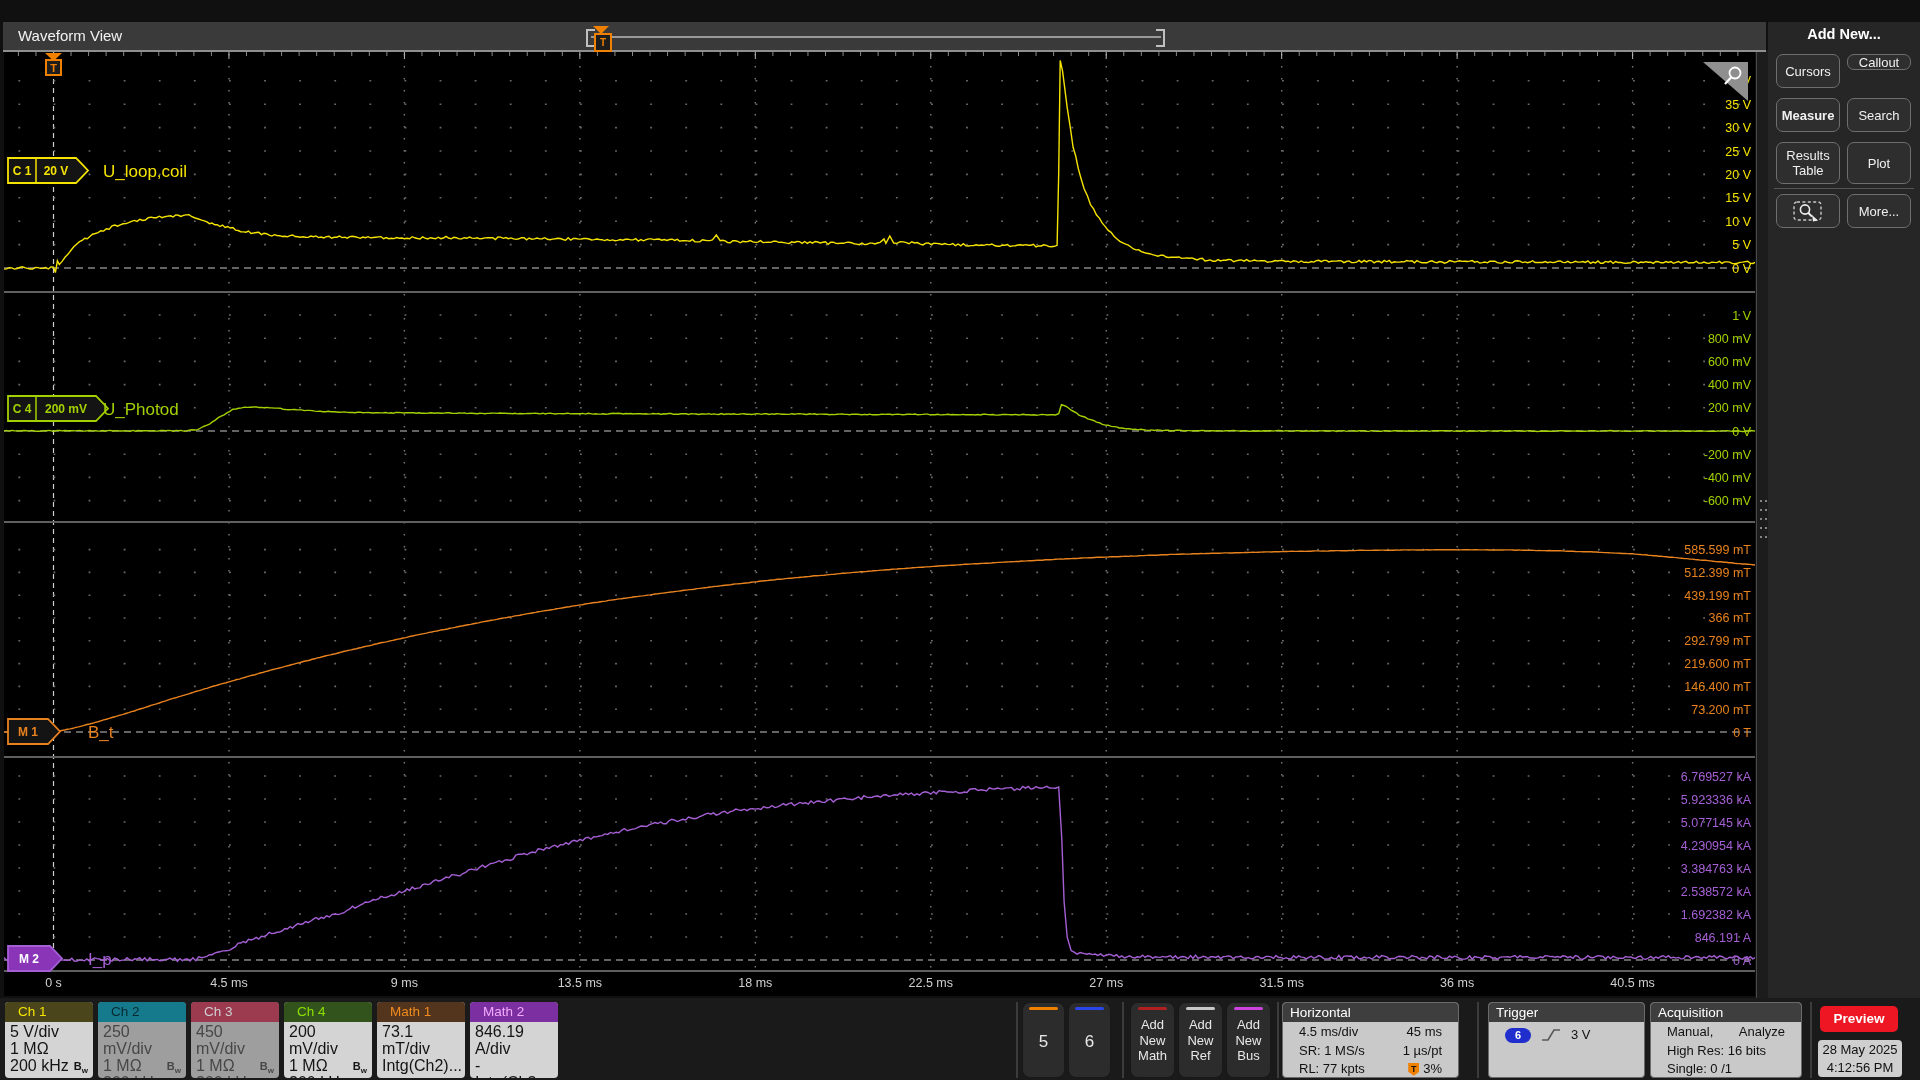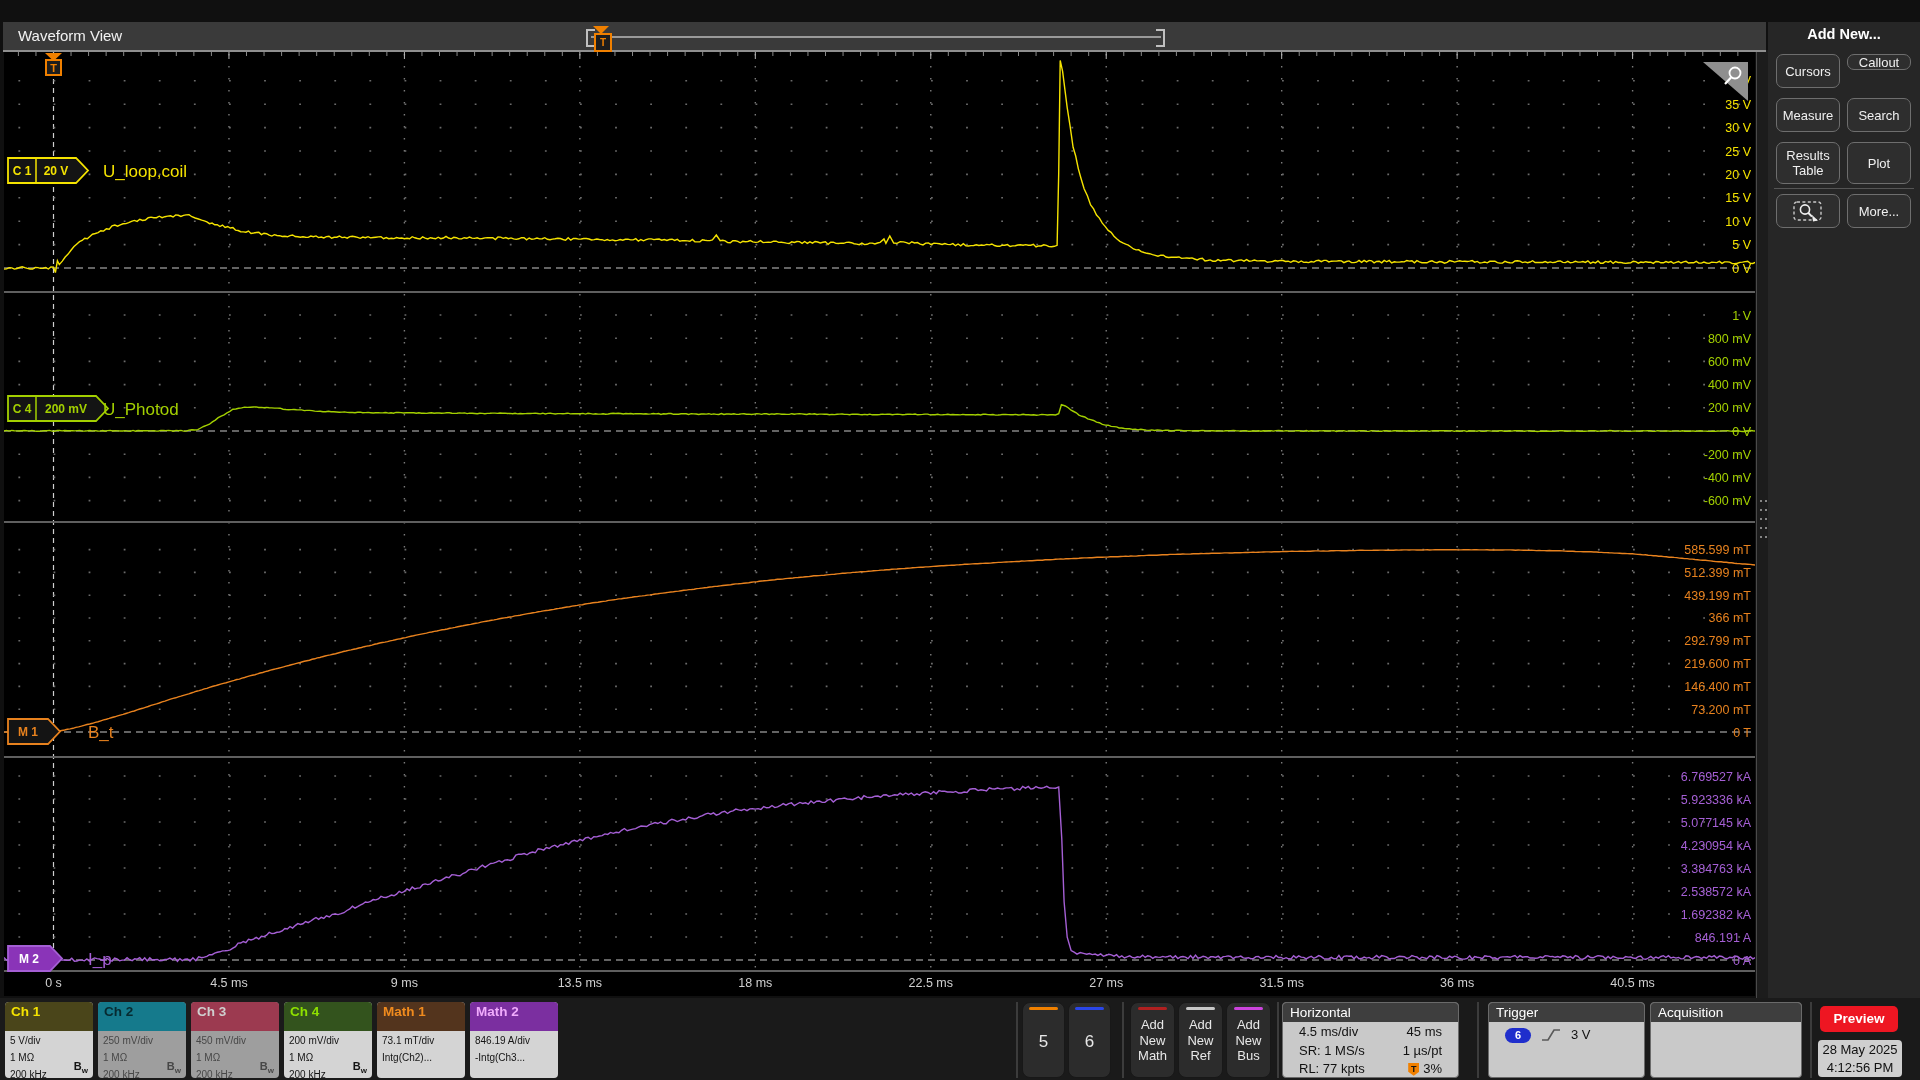--- a/index.html
+++ b/index.html
@@ -30,22 +30,22 @@
   
   #sidebar{position:absolute;left:1768px;top:22px;width:152px;height:976px;background:#262626;z-index:2;}
   #sidebar-title{position:absolute;left:0;top:4px;width:152px;text-align:center;color:#fff;font-size:14.5px;font-weight:bold;}
   .sb-btn{position:absolute;background:#2e2e2e;border:1px solid #6e6e6e;border-radius:7px;color:#f0f0f0;
           font-size:13px;display:flex;align-items:center;justify-content:center;text-align:center;
           white-space:pre-line;line-height:15px;box-sizing:border-box;}
   #sb-divider{position:absolute;left:6px;top:166px;width:140px;height:1px;background:#555;}
   
   #bottombar{position:absolute;left:0;top:998px;width:1920px;height:82px;background:#1a1a1a;z-index:3;}
   .ch-badge{position:absolute;top:4px;width:88px;height:76px;border-radius:4px;overflow:hidden;box-sizing:border-box;}
-  .ch-head{height:29px;font-size:13.5px;font-weight:bold;line-height:20px;padding-left:6px;}
-  .ch-rows{padding:1px 5px;font-size:10px;line-height:17px;}
+  .ch-head{height:20px;font-size:13.5px;font-weight:normal;line-height:20px;padding-left:13px;}
+  .ch-rows{padding:1px 5px;font-size:16px;line-height:17px;}
   .bw{position:absolute;right:5px;bottom:3px;font-size:11px;font-weight:bold;}
   .bw sub{font-size:8px;}
   .slot-btn{position:absolute;top:4px;width:43px;height:76px;background:#2c2c2c;border:1px solid #181818;border-radius:8px;
             box-sizing:border-box;color:#e8e8e8;font-size:17px;}
   .slot-stripe{margin:4px auto 0 auto;width:29px;height:3px;border-radius:2px;}
   .slot-num{text-align:center;margin-top:22px;}
   .add-btn{position:absolute;top:4px;width:45px;height:76px;background:#2c2c2c;border:1px solid #181818;border-radius:8px;
            box-sizing:border-box;color:#e8e8e8;font-size:13px;}
   .add-label{text-align:center;margin-top:7px;line-height:15.5px;white-space:pre-line;}
   .bdiv{position:absolute;top:4px;height:76px;width:2px;background:#3c3c3c;}
@@ -334,21 +334,21 @@
       <div class="grip-dot" style="left: 8px; top: 477px;"></div>
       <div class="grip-dot" style="left: 3px; top: 486px;"></div>
       <div class="grip-dot" style="left: 8px; top: 486px;"></div>
     </div>
 
   <div id="sidebar">
     <div id="sidebar-title">Add New...</div>
     <div id="sb-buttons">
         <div class="sb-btn" style="left: 8px; top: 32px; width: 64px; height: 34px; position: absolute;">Cursors</div>
         <div class="sb-btn" style="left: 79px; top: 32px; width: 64px; height: 16px; position: absolute;">Callout</div>
-        <div class="sb-btn" style="left: 8px; top: 76px; width: 64px; height: 34px; position: absolute;">Measure</div>
+        <div class="sb-btn" style="left: 8px; top: 76px; width: 64px; height: 34px; position: absolute; font-weight: bold;">Measure</div>
         <div class="sb-btn" style="left: 79px; top: 76px; width: 64px; height: 34px; position: absolute;">Search</div>
         <div class="sb-btn" style="left: 8px; top: 120px; width: 64px; height: 42px; position: absolute;">Results
 Table</div>
         <div class="sb-btn" style="left: 79px; top: 120px; width: 64px; height: 42px; position: absolute;">Plot</div>
         <div class="sb-btn" style="left: 8px; top: 172px; width: 64px; height: 34px; position: absolute;"><svg width="32" height="25">
             <rect x="2" y="3" width="27" height="18" rx="3" fill="none" stroke="#c9c9c9" stroke-width="1.4" stroke-dasharray="3,2.4"></rect>
             <circle cx="13" cy="10.5" r="4.6" fill="none" stroke="#eee" stroke-width="1.6"></circle>
             <line x1="16.2" y1="13.8" x2="20" y2="17.6" stroke="#eee" stroke-width="2"></line>
             <polygon points="20,16 26,21.5 21,22.5" fill="#eee"></polygon>
           </svg></div>
@@ -477,20 +477,28 @@
           <svg width="22" height="16">
               <path d="M2,13 H8 L14,3 H20" stroke="#5a5a5a" fill="none" stroke-width="1.7"></path>
             </svg>
           <span>3 V</span>
         </div>
       </div>
     </div>
 
     <div class="panel" id="panel-acquisition">
       <div class="panel-h">Acquisition</div>
+      <div class="panel-b">
+        <div class="prow">
+            <span>Manual,</span>
+            <span>Analyze</span>
+          </div>
+        <div>High Res: 16 bits</div>
+        <div>Single: 0 /1</div>
+      </div>
     </div>
 
     <div id="preview-btn">Preview</div>
     <div id="datetime">
       <div>28 May 2025</div>
       <div>4:12:56 PM</div>
     </div>
   </div>
 
 </div>

